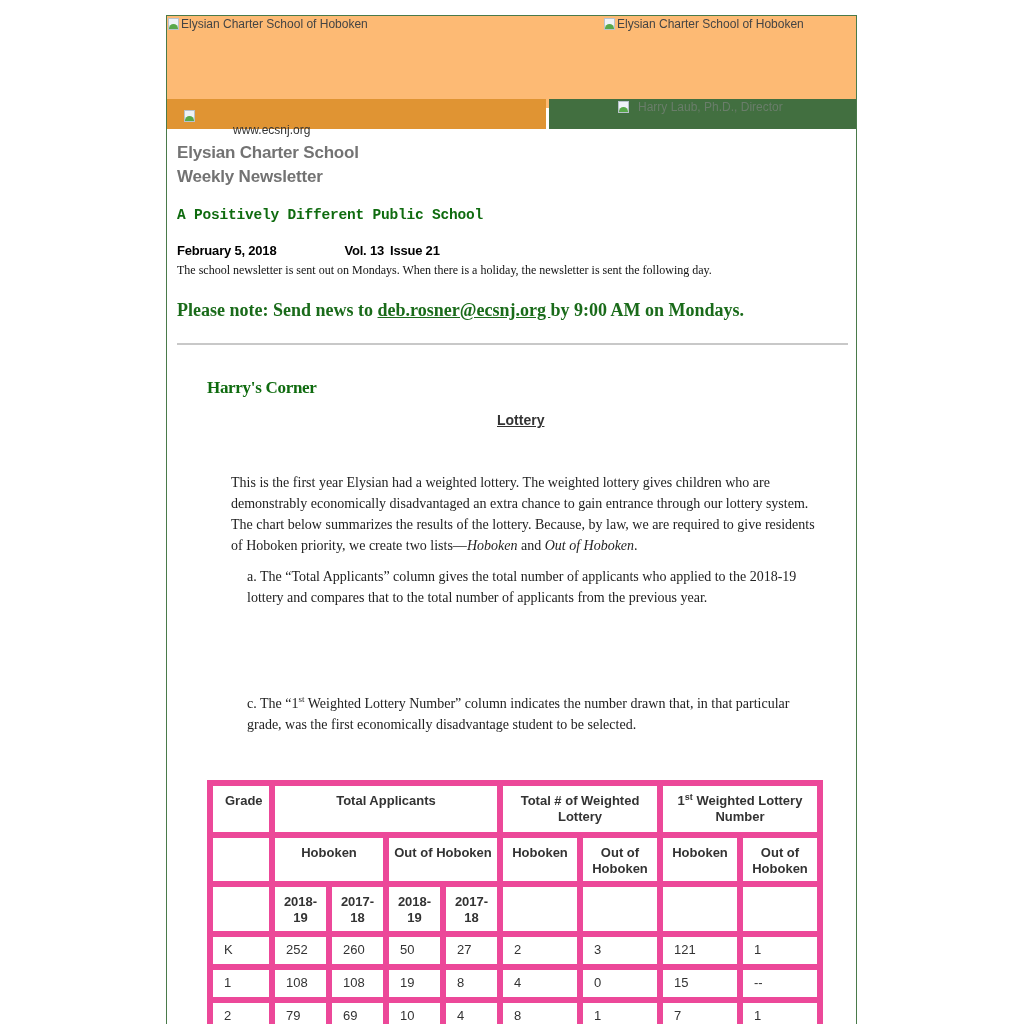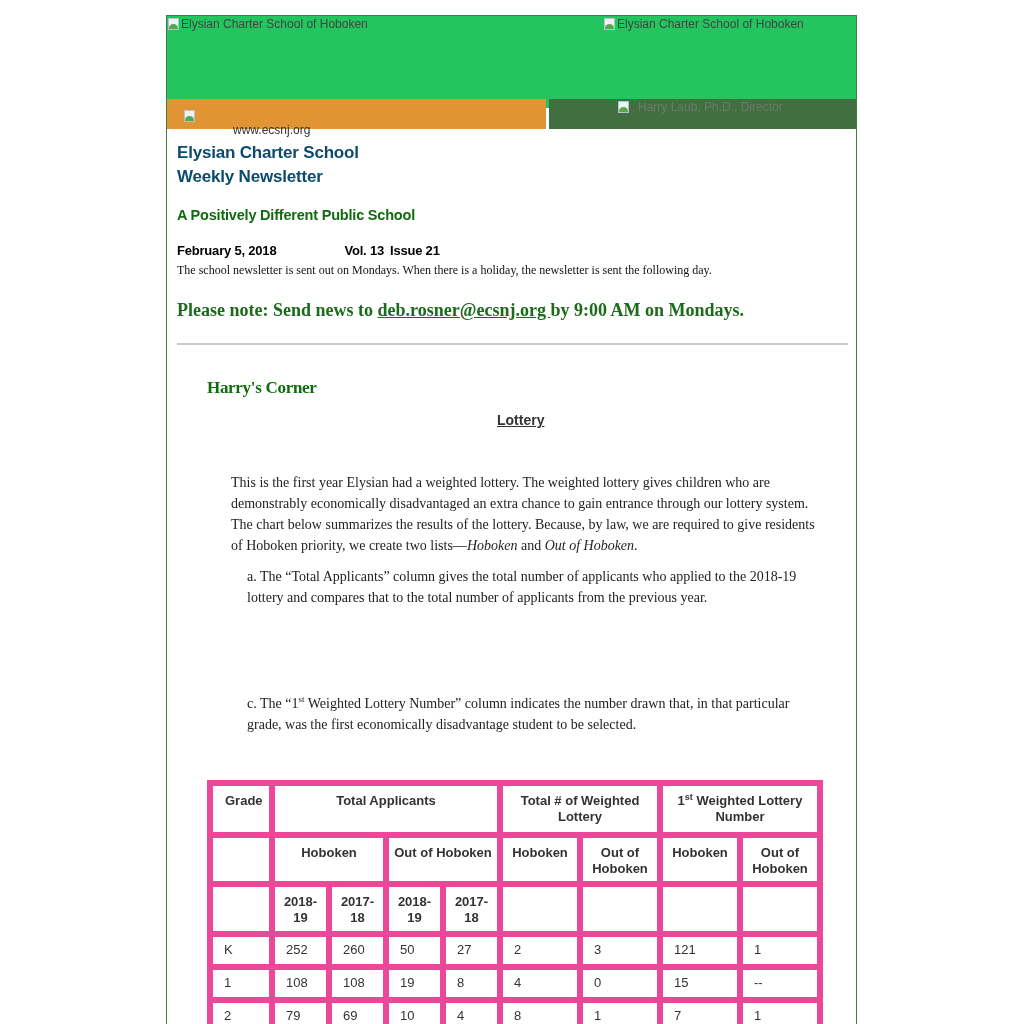--- a/index.html
+++ b/index.html
@@ -1,39 +1,39 @@
 <!DOCTYPE html>
 <html><head>
 <meta charset="utf-8">
 <style>
   html, body { margin: 0; padding: 0; background: #ffffff; }
   body { width: 1024px; height: 1024px; overflow: hidden; position: relative; font-family: "Liberation Serif", serif; }
   .page {
     position: absolute; left: 166px; top: 15px; width: 691px; height: 1020px;
     border: 1px solid #4a7a4a; border-bottom: none; box-sizing: border-box; background: #fff;
   }
-  .banner { position: absolute; left: 0; top: 0; width: 689px; height: 92px; background: #22c55e; }
+  .banner { position: absolute; left: 0; top: 0; width: 689px; height: 92px; background: #fdba74; }
   .broken-img {
     display: inline-flex; align-items: flex-start; font-family: "Liberation Sans", sans-serif;
     font-size: 12px; color: #444; line-height: 14px;
   }
   .img-icon { display: inline-block; width: 14px; height: 14px; position: relative; margin-right: 0px; vertical-align: top; }
   .img-icon::before { content: ""; position: absolute; left: 1px; top: 1px; width: 11px; height: 12px; background: #eef2f7; border: 1px solid #b9c2cc; box-sizing: border-box; }
   .img-icon::after { content: ""; position: absolute; left: 2px; top: 7px; width: 9px; height: 5px; background: #58a84a; border-radius: 5px 5px 0 0; }
   .banner-left { position: absolute; left: 0; top: 1px; }
   .banner-right { position: absolute; left: 436px; top: 1px; }
   .strip-orange { position: absolute; left: 0; top: 83px; width: 379px; height: 30px; background: #e09433; }
   .strip-green { position: absolute; left: 382px; top: 83px; width: 307px; height: 30px; background: #426f40; }
   .site-link { position: absolute; left: 16px; top: 10px; flex-direction: column; }
   .site-link .txt { margin-left: 50px; color: #333; }
   .director { position: absolute; left: 68px; top: 1px; }
   .director .txt { margin-left: 7px; color: #6a7d6a; }
   .content { position: absolute; left: 10px; top: 125px; width: 670px; }
-  .title { font-family: "Liberation Sans", sans-serif; font-weight: bold; font-size: 17px; color: #0c4a6e; line-height: 24px; margin: 0; letter-spacing: -0.2px; }
-  .tagline { font-family: Liberation Sans, sans-serif; font-weight: bold; font-size: 14.5px; color: #0f6b0f; margin: 17px 0 0 0; line-height: 18px; letter-spacing: -0.2px; }
+  .title { font-family: "Liberation Sans", sans-serif; font-weight: bold; font-size: 17px; color: #737373; line-height: 24px; margin: 0; letter-spacing: -0.2px; }
+  .tagline { font-family: Liberation Mono, monospace; font-weight: bold; font-size: 14.5px; color: #0f6b0f; margin: 17px 0 0 0; line-height: 18px; letter-spacing: -0.2px; }
   .dateline { font-family: "Liberation Sans", sans-serif; font-weight: bold; font-size: 13px; color: #000; margin-top: 19px; line-height: 16px; letter-spacing: -0.2px; }
   .dateline .vol { margin-left: 68px; }
   .dateline .issue { margin-left: 6px; }
   .intro { font-size: 12px; color: #111; line-height: 18px; margin-top: 2px; }
   .note { font-size: 18px; color: #1a6b1a; font-weight: bold; margin-top: 22px; line-height: 18px; }
   .note a { color: #1a6b1a; text-decoration: underline; }
   .divider { height: 2px; background: #c8c8c8; margin-top: 24px; width: 671px; }
   .corner-title { position: absolute; left: 40px; top: 362px; font-family: Liberation Serif, serif; font-weight: bold; font-size: 17px; color: #0f6b0f; letter-spacing: -0.3px; }
   .lottery-title { position: absolute; left: 330px; top: 396px; font-family: "Liberation Sans", sans-serif; font-weight: bold; font-size: 14px; color: #333; text-decoration: underline; }
   .body-para { position: absolute; left: 64px; top: 456px; width: 595px; font-size: 14px; color: #222; line-height: 21px; }

